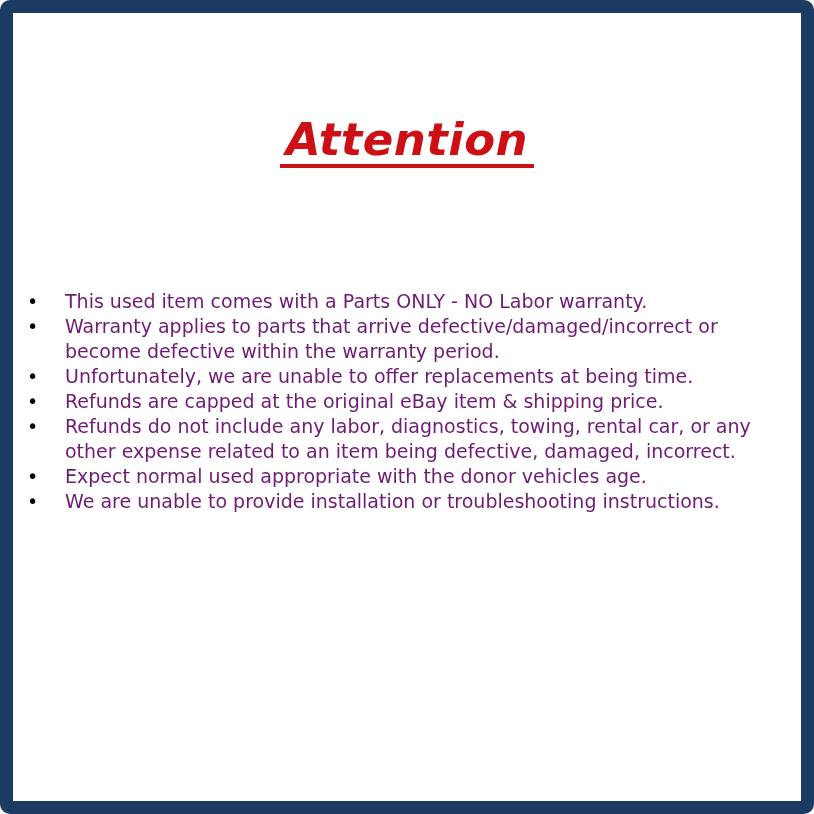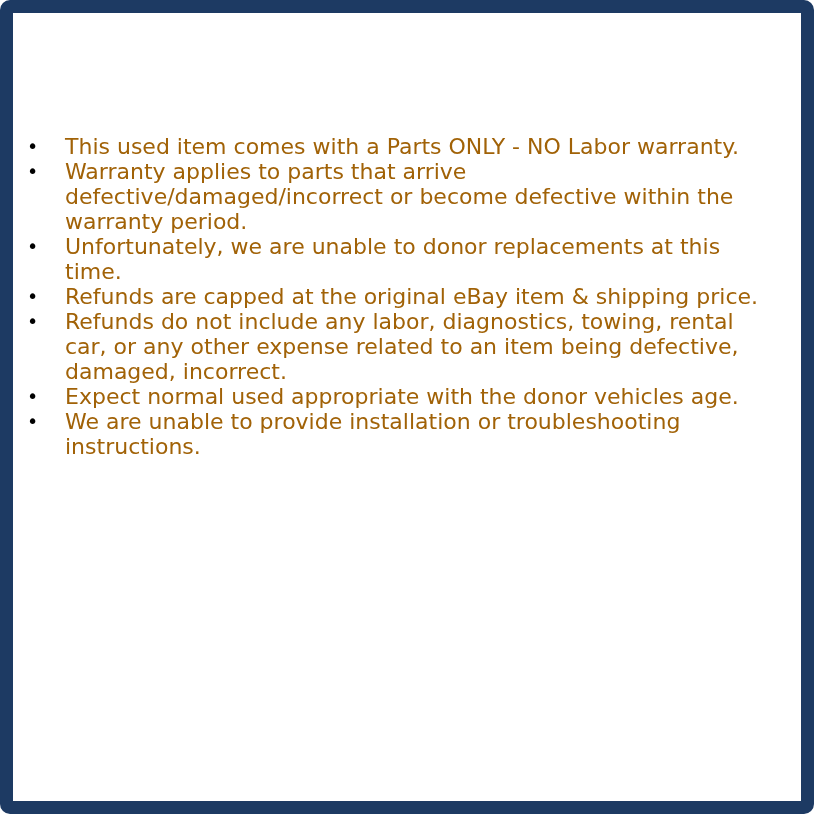--- a/index.html
+++ b/index.html
@@ -45,43 +45,46 @@
     flex: 0 0 44px;
     width: 44px;
     padding-left: 6px;
     box-sizing: border-box;
     font-size: 19px;
     line-height: 25px;
     color: #000000;
   }
   .notice-text {
     width: 712px;
-    font-size: 22px;
+    font-size: 19px;
     line-height: 25px;
-    color: #a16207;
+    color: #701a75;
   }
 </style>
 </head>
 <body>
 
 <div class="frame">
 
+  <h1 class="title">
+    <span class="title-text">Attention</span>
+  </h1>
 
   <ul class="notice-list">
     <li class="notice-item">
       <span class="bullet">•</span>
       <span class="notice-text">This used item comes with a Parts ONLY - NO Labor warranty.</span>
     </li>
     <li class="notice-item">
       <span class="bullet">•</span>
       <span class="notice-text">Warranty applies to parts that arrive defective/damaged/incorrect or become defective within the warranty period.</span>
     </li>
     <li class="notice-item">
       <span class="bullet">•</span>
-      <span class="notice-text">Unfortunately, we are unable to donor replacements at this time.</span>
+      <span class="notice-text">Unfortunately, we are unable to offer replacements at being time.</span>
     </li>
     <li class="notice-item">
       <span class="bullet">•</span>
       <span class="notice-text">Refunds are capped at the original eBay item &amp; shipping price.</span>
     </li>
     <li class="notice-item">
       <span class="bullet">•</span>
       <span class="notice-text">Refunds do not include any labor, diagnostics, towing, rental car, or any other expense related to an item being defective, damaged, incorrect.</span>
     </li>
     <li class="notice-item">

